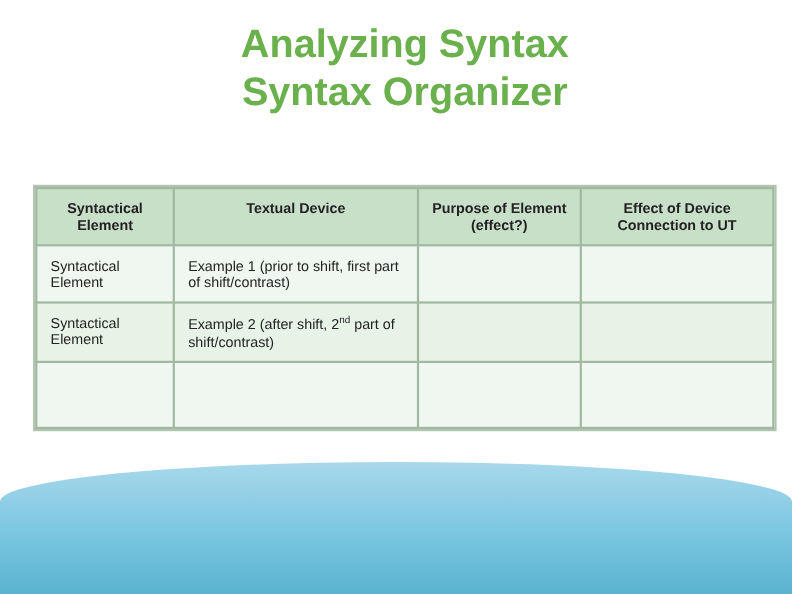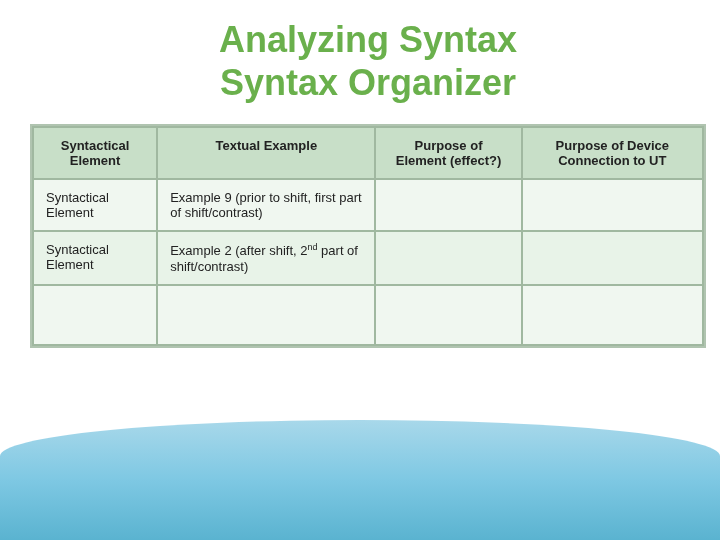--- a/index.html
+++ b/index.html
@@ -45,20 +45,21 @@
       font-weight: bold;
       color: #6ab04c;
       line-height: 1.2;
     }
 
     .table-wrapper {
       width: 100%;
       border: 2px solid #b0c4b0;
       border-collapse: collapse;
       background: #fff;
+      margin-top: 44px;
     }
 
     table {
       width: 100%;
       border-collapse: collapse;
     }
 
     thead tr th {
       background-color: #c8dfc8;
       border: 2px solid #a0b8a0;
@@ -103,29 +104,29 @@
       <span>Analyzing Syntax</span><br>
       <span>Syntax Organizer</span>
     </div>
   </div>
 
   <div class="table-wrapper">
     <table>
       <thead>
         <tr>
           <th>Syntactical Element</th>
-          <th>Textual Example</th>
+          <th>Textual Device</th>
           <th>Purpose of Element (effect?)</th>
-          <th>Purpose of Device Connection to UT</th>
+          <th>Effect of Device Connection to UT</th>
         </tr>
       </thead>
       <tbody>
         <tr>
           <td>Syntactical Element</td>
-          <td>Example 9 (prior to shift, first part of shift/contrast)</td>
+          <td>Example 1 (prior to shift, first part of shift/contrast)</td>
           <td></td>
           <td></td>
         </tr>
         <tr>
           <td>Syntactical Element</td>
           <td>Example 2 (after shift, 2<sup>nd</sup> part of shift/contrast)</td>
           <td></td>
           <td></td>
         </tr>
         <tr>

